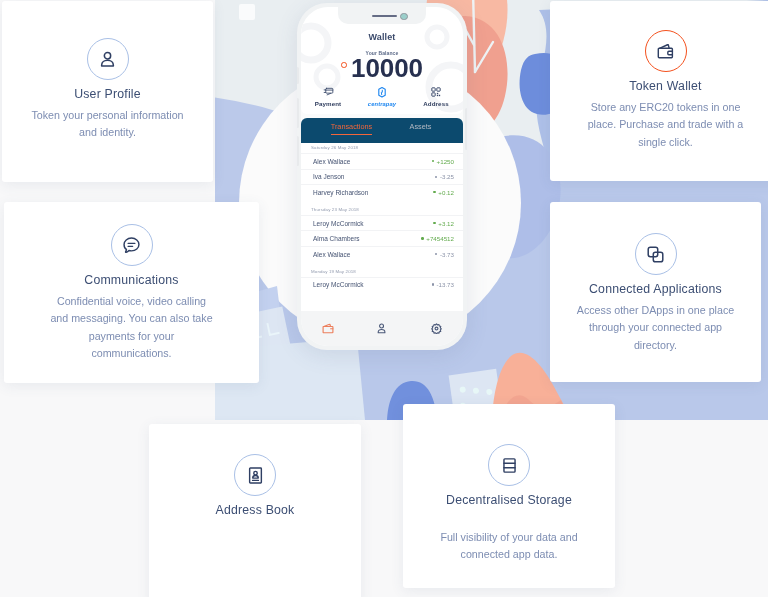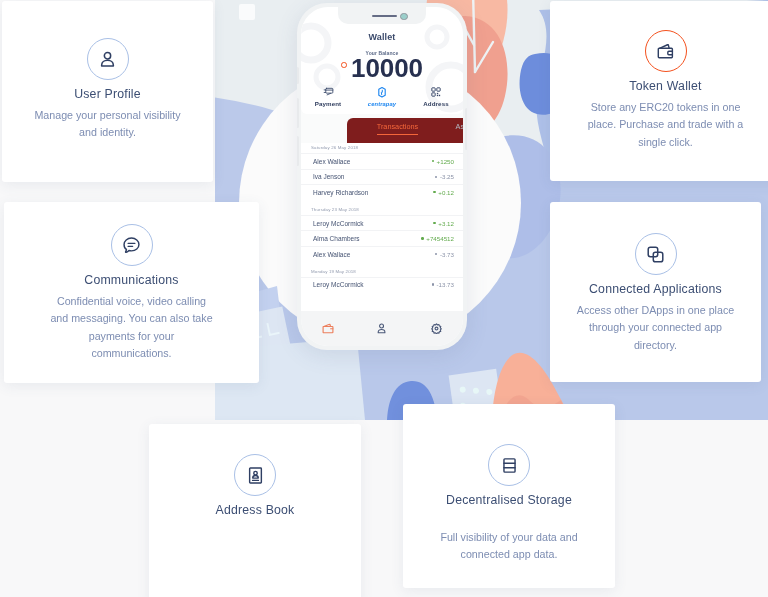--- a/index.html
+++ b/index.html
@@ -45,22 +45,22 @@
   .ph-token{display:inline-block;width:5.5px;height:5.5px;border-radius:50%;
             border:1.7px solid #f4511e;box-sizing:border-box;vertical-align:top;margin-top:4px;}
   .ph-balance{font-size:26px;color:#27304f;font-weight:600;letter-spacing:-0.1px;
               vertical-align:top;line-height:21px;}
   .ph-actions{position:absolute;left:0;top:80px;width:100%;display:flex;}
   .ph-action{flex:1;text-align:center;}
   .ph-action svg{display:block;margin:0 auto;}
   .ph-action-lab{font-size:6.2px;color:#2f3d5e;font-weight:700;margin-top:3px;letter-spacing:.1px;}
   .ph-action-lab.centrapay{color:#1f87f0;font-style:italic;font-weight:700;font-size:5.8px;}
 
-  .ph-tabs{position:absolute;left:0;top:111px;width:162px;height:27px;background:#7f1d1d;
-           display:flex;border-radius:6px 6px 0 0;padding:0 8px 0 16px;box-sizing:border-box;margin-left:46px;}
+  .ph-tabs{position:absolute;left:0;top:111px;width:162px;height:27px;background:#0c4a6e;
+           display:flex;border-radius:6px 6px 0 0;padding:0 8px 0 16px;box-sizing:border-box;}
   .ph-tab{flex:1;text-align:center;font-size:7.3px;color:#b4b9c3;line-height:18px;}
   .ph-tab.active{color:#f4663a;}
   .ph-tab.active span{border-bottom:1px solid #f4663a;padding-bottom:3px;}
 
   .ph-list{position:absolute;left:0;top:136px;width:162px;height:168px;background:#fff;overflow:hidden;}
   .ph-date{font-size:4.4px;color:#919aae;padding:7px 0 3px 10px;letter-spacing:.15px;}
   .ph-list > .ph-date:first-child{padding-top:2px;}
   .ph-tx{display:flex;justify-content:space-between;align-items:center;height:14.6px;
          padding:0 9px 0 12px;border-top:1px solid #f2f3f5;}
   .ph-tx .nm{font-size:6.5px;color:#44527160;color:#445271;}
@@ -160,21 +160,21 @@
   <div id="cards">
 
     <div class="card" style="left:2px;top:1px;width:211px;height:181px;">
       <div class="icon-circle" style="width:42px;height:42px;margin-top:37px;">
         <svg width="19" height="19" viewBox="0 0 24 24" fill="none" stroke="#2f3f63" stroke-width="1.9" stroke-linecap="round" stroke-linejoin="round">
           <circle cx="12" cy="7.3" r="4.0"></circle>
           <path d="M4.6 20.2 v-1.0 c0-3.7 3.3-6.3 7.4-6.3 s7.4 2.6 7.4 6.3 v1.0 z"></path>
         </svg>
       </div>
       <div class="card-title" style="margin-top:7px;">User Profile</div>
-      <div class="card-desc" style="margin-top:6px;width:160px;">Manage your personal visibility and identity.</div>
+      <div class="card-desc" style="margin-top:6px;width:160px;">Token your personal information and identity.</div>
     </div>
 
     <div class="card" style="left:4px;top:202px;width:255px;height:181px;">
       <div class="icon-circle" style="width:42px;height:42px;margin-top:22px;">
         <svg width="19" height="19" viewBox="0 0 24 24" fill="none" stroke="#2f3f63" stroke-width="1.8" stroke-linecap="round" stroke-linejoin="round">
           <path d="M12 2.6 c5.3 0 9.4 3.6 9.4 8.1 c0 4.5-4.1 8.1-9.4 8.1 c-1.1 0-2.2-.15-3.2-.45 c-1 1.1-2.3 1.9-3.5 2.3 c-.55.18-1-.35-.7-.85 c.6-1 .95-2 1-2.9 C3.3 15.8 2.6 13.5 2.6 10.7 c0-4.5 4.1-8.1 9.4-8.1 z"></path>
           <path d="M7.7 9.3 h8.6 M7.7 13.1 h5.7"></path>
         </svg>
       </div>
       <div class="card-title" style="margin-top:7px;">Communications</div>

